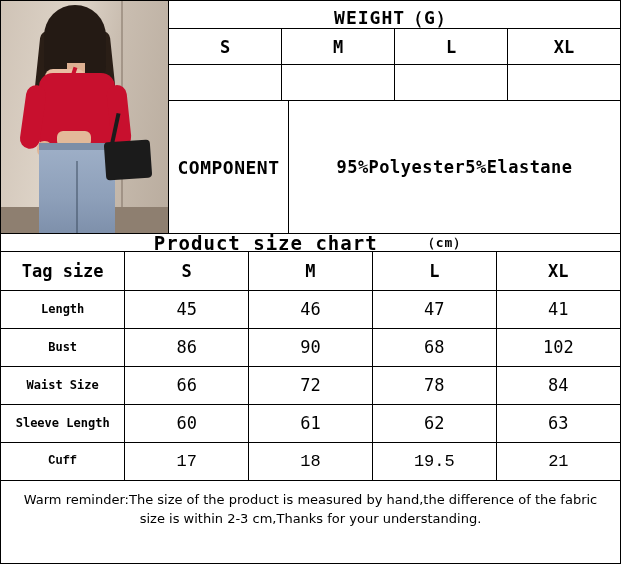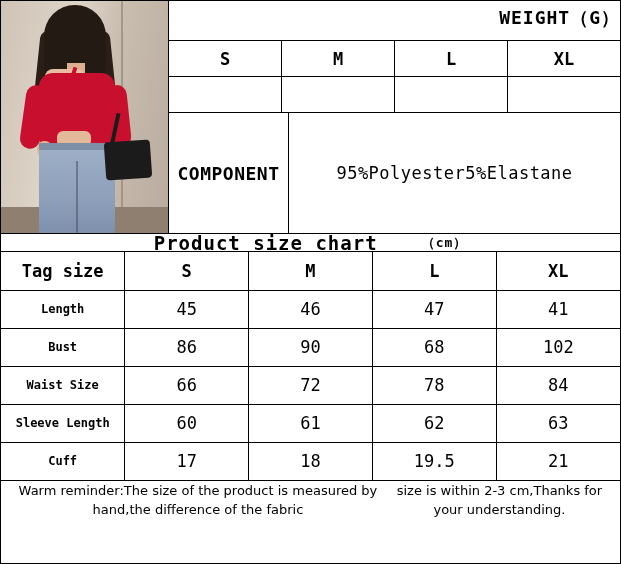--- a/index.html
+++ b/index.html
@@ -123,23 +123,23 @@
   }
 
   .top-tables {
     flex: 1 1 auto;
     display: flex;
     flex-direction: column;
     height: 232px;
     box-sizing: border-box;
   }
   .weight-title {
-    height: 40px;
+    height: 28px;
     line-height: 34px;
-    text-align: right;
+    text-align: center;
     font-size: 18px;
     font-weight: bold;
     letter-spacing: 1px;
     border-bottom: 1px solid #000;
     box-sizing: border-box;
   }
   .weight-sizes {
     display: flex;
     height: 36px;
     border-bottom: 1px solid #000;
@@ -176,21 +176,21 @@
     width: 120px;
     flex: 0 0 120px;
     display: flex; align-items: center; justify-content: center;
     font-size: 18px; font-weight: bold; letter-spacing: 0.5px;
     border-right: 1px solid #000;
     box-sizing: border-box;
   }
   .component-value {
     flex: 1 1 auto;
     display: flex; align-items: center; justify-content: center;
-    font-size: 17px; font-weight: normal; letter-spacing: 0.5px;
+    font-size: 17px; font-weight: bold; letter-spacing: 0.5px;
     box-sizing: border-box;
   }
 
   
   .chart-title {
     height: 19px;
     display: flex; align-items: center; justify-content: center;
     border-top: 1px solid #000;
     border-bottom: 1px solid #000;
     font-size: 19px; font-weight: bold; letter-spacing: 1px;
@@ -207,28 +207,28 @@
   table.size td {
     border: 1px solid #000;
     border-left: none;
     border-top: none;
     height: 38px;
     text-align: center;
     font-size: 17px;
     box-sizing: border-box;
   }
   table.size tr td:last-child { border-right: none; }
-  table.size tr:last-child td { border-bottom: none; }
+  table.size tr:last-child td { border-bottom: none; font-family: Liberation Mono, monospace; }
   table.size td.hdr { font-weight: bold; }
   table.size td.rowlabel { font-weight: bold; font-size: 12px; }
 
   .note {
     border-top: 1px solid #000;
     height: 56px;
-    display: flex; flex-direction: row; justify-content: center;
+    display: flex; flex-direction: column; align-items: center; justify-content: center;
     box-sizing: border-box;
     padding: 0 8px;
   }
   .note div {
     font-size: 13px;
     line-height: 19px;
     text-align: center;
     font-family: "DejaVu Sans", "Liberation Sans", sans-serif;
   }
 </style>

